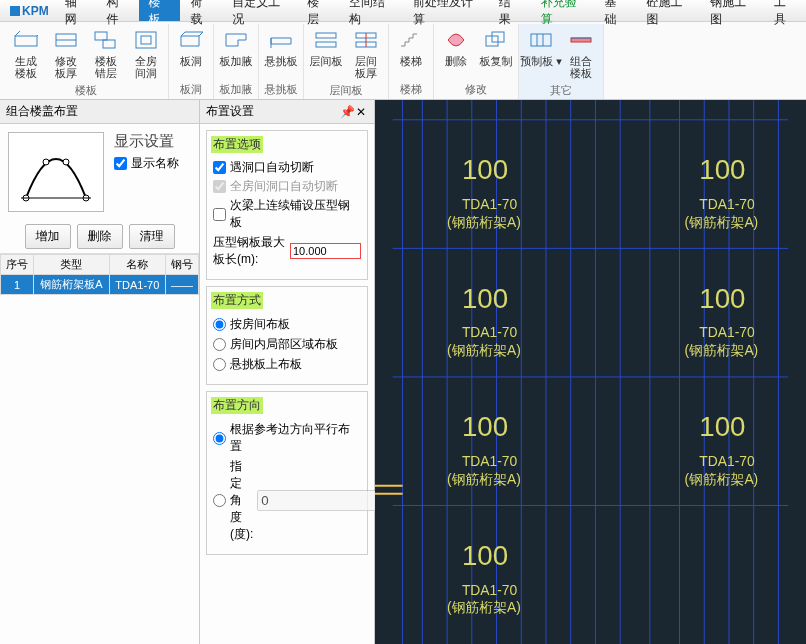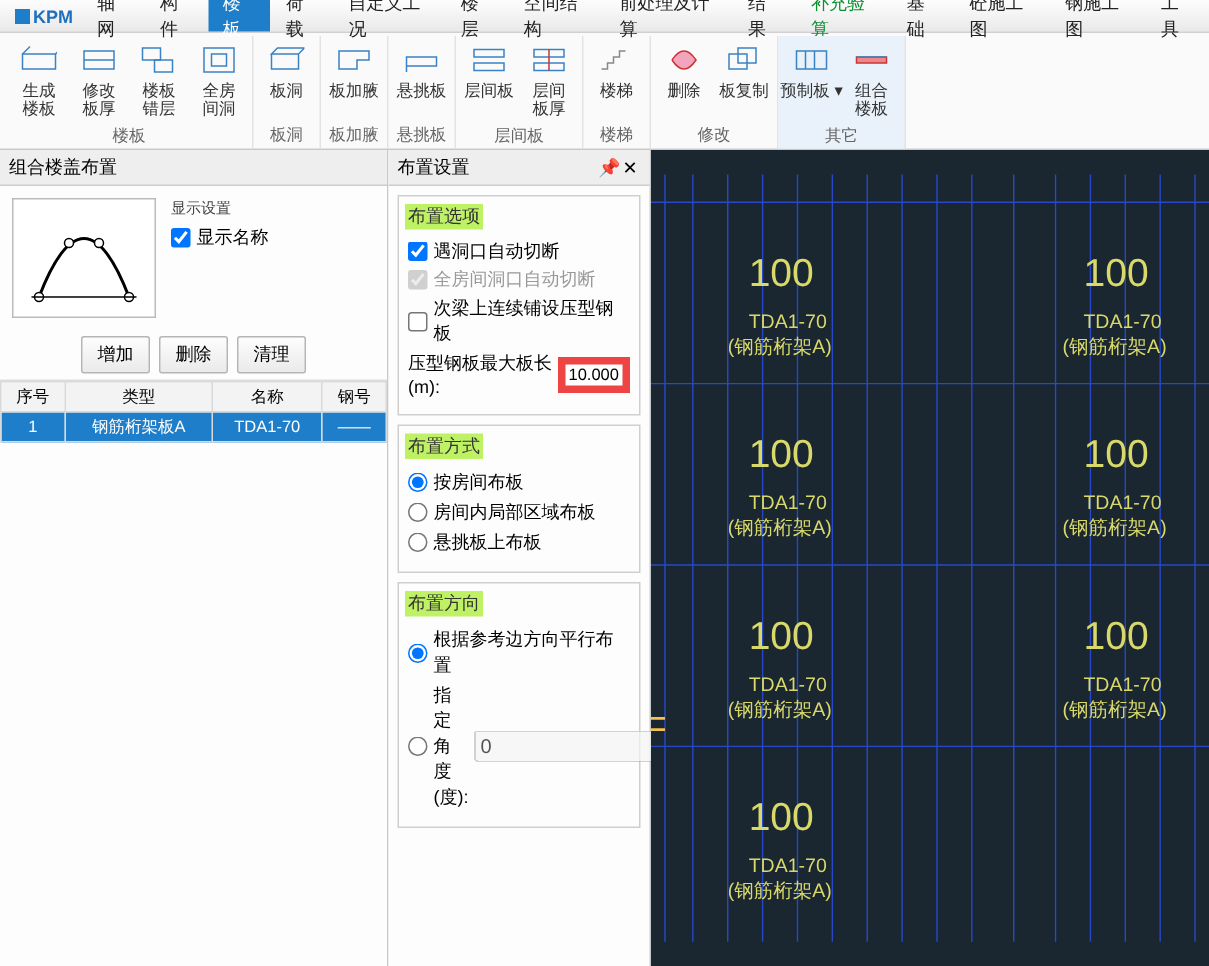--- a/index.html
+++ b/index.html
@@ -19,44 +19,44 @@
 .rgroup .row{display:flex;gap:4px}
 .rbtn{display:flex;flex-direction:column;align-items:center;width:36px;padding:2px 0;cursor:default}
 .rbtn .ic{width:28px;height:28px;display:flex;align-items:center;justify-content:center;color:#3b82c4}
 .rbtn .lbl{font-size:11px;color:#333;text-align:center;line-height:12px;margin-top:1px;white-space:pre}
 .rgroup .glabel{font-size:11px;color:#666;margin-top:auto;padding:2px 0}
 .rgroup.active{background:#e9f2fb}
 svg{display:block}
 
 
 .workspace{display:flex;height:calc(644px - 22px - 78px)}
-.dock{width:259px;background:#fdfdfd;border-right:1px solid #c9c9c9;display:flex;flex-direction:column}
+.dock{width:200px;background:#fdfdfd;border-right:1px solid #c9c9c9;display:flex;flex-direction:column}
 .dock-header{background:#eee;border-bottom:1px solid #ccc;padding:3px 6px;font-size:12px}
 .preview{display:flex;padding:8px;gap:10px}
 .preview-img{width:96px;height:80px;border:1px solid #bbb;display:flex;align-items:center;justify-content:center;background:#fff}
 .display-set{flex:1}
-.display-set .hd{font-size:10px;color:#444;margin-bottom:4px}
+.display-set .hd{font-size:15px;color:#444;margin-bottom:4px}
 .chk{display:flex;align-items:center;gap:4px;margin:2px 0}
 .chk input{margin:0}
 .btn{background:linear-gradient(#fdfdfd,#eaeaea);border:1px solid #b5b5b5;padding:3px 10px;font-size:12px;cursor:default;border-radius:2px}
 .btnrow{display:flex;gap:6px;justify-content:center;padding:4px 0;border-bottom:1px solid #ddd}
 .table{flex:1;overflow:auto}
 .table table{width:100%;border-collapse:collapse;font-size:11px}
 .table th,.table td{border:1px solid #d9d9d9;padding:2px 4px;text-align:center}
 .table th{background:#f3f3f3;font-weight:normal}
 .table tr.sel td{background:#1e7ec9;color:#fff}
 
 .dock2{width:175px;background:#fdfdfd;border-right:1px solid #c9c9c9}
 .dock2-header{background:#eee;border-bottom:1px solid #ccc;padding:3px 6px;display:flex;align-items:center}
 .dock2-header .ttl{flex:1}
 .dock2-header .close{width:14px;text-align:center;cursor:default}
 .fieldset{border:1px solid #cfcfcf;margin:6px;padding:6px 6px 8px 6px}
 .fieldset .legend{font-size:12px;color:#333;margin:-12px 0 4px -2px;background:#bef264;display:inline-block;padding:0 2px}
 .frow{display:flex;align-items:center;gap:4px;margin:3px 0}
-.frow input[type=text]{width:48px;border:5px solid #ef4444;padding:1px 2px;font-size:11px}
+.frow input[type=text]{width:71px;border:1px solid #ef4444;padding:1px 2px;font-size:11px}
 .radio{display:flex;align-items:center;gap:4px;margin:3px 0}
 .radio input{margin:0}
 .frow .disabled,.chk .disabled{color:#999}
 
 
 .canvas{flex:1;background:#1a2630;position:relative;overflow:hidden}
 .canvas svg{position:absolute;inset:0}
 .slab-label{fill:#d9d96a;font-size:28px;font-family:sans-serif}
 .slab-label.sm{font-size:14px}
 .gridline{stroke:#2749c9;stroke-width:1}

